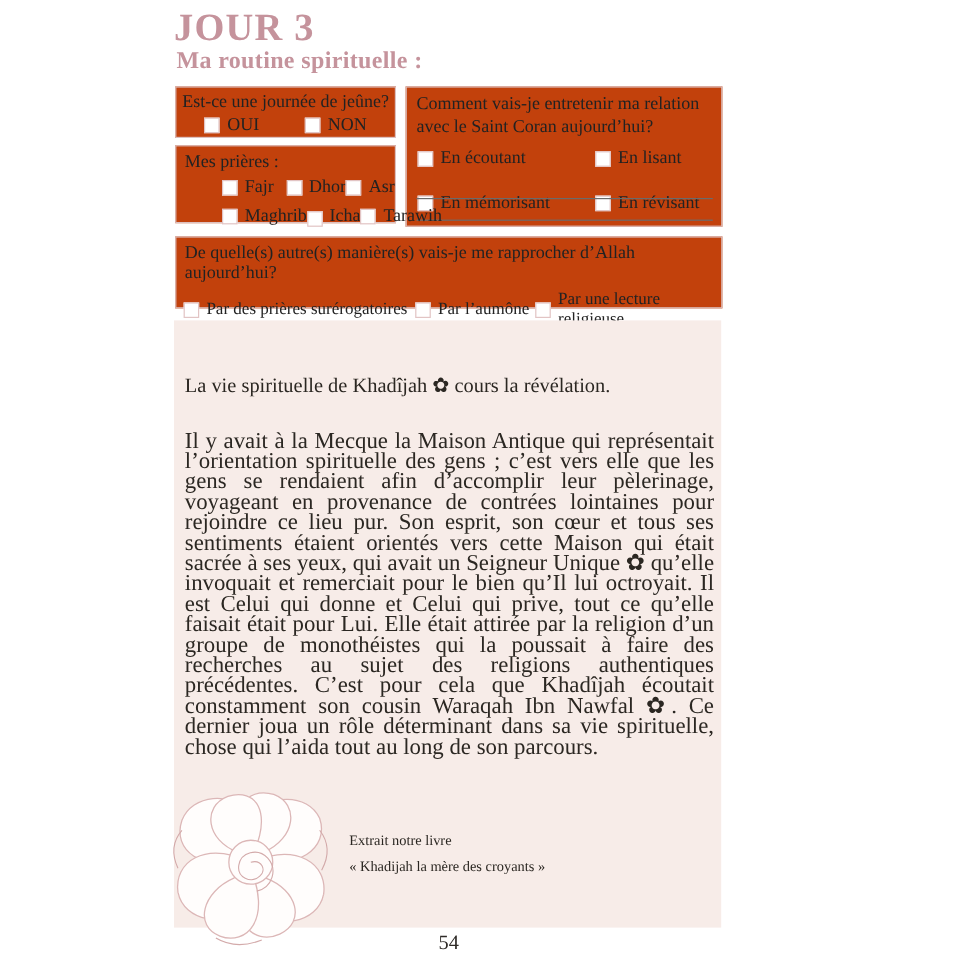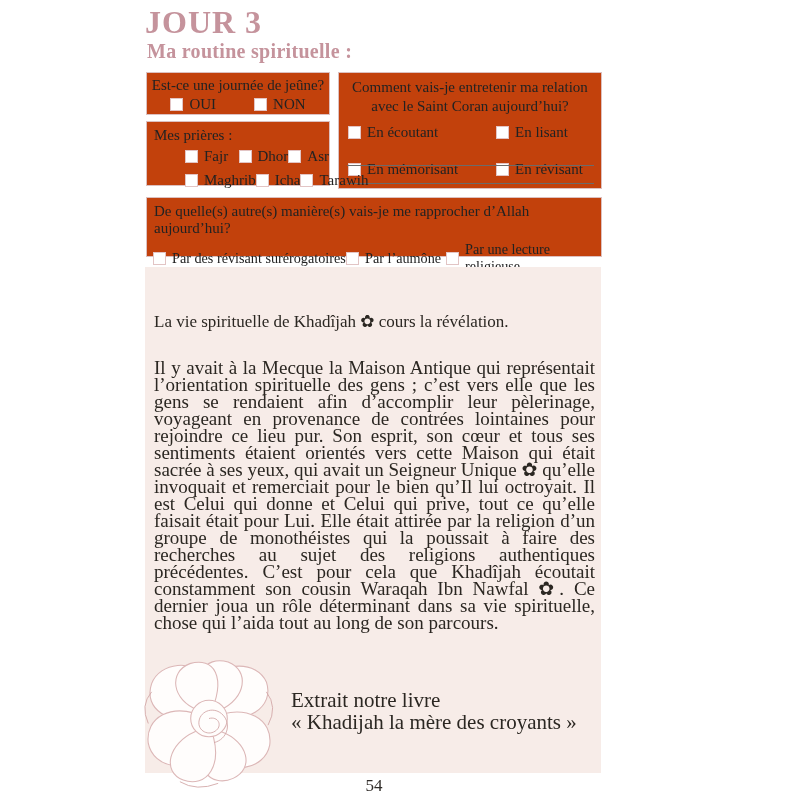--- a/index.html
+++ b/index.html
@@ -28,30 +28,30 @@
   .box-manieres{left:146px;top:197px;width:456px;height:60px;}
 
   .q{font-size:15px;color:#222;}
   .box-jeune .q{text-align:center;margin-top:4px;}
   .jeune-opts{display:flex;justify-content:center;gap:38px;margin-top:2px;}
 
   .cb{width:11px;height:11px;border:1px solid #e2c4c4;background:#fff;
       display:inline-block;flex:none;margin-right:6px;}
   .opt{display:flex;align-items:center;font-size:15px;color:#222;}
 
-  .box-coran .q{margin:5px 8px 0 8px;line-height:19px;text-align:center;}
+  .box-coran .q{margin:5px 8px 0 8px;line-height:19px;}
   .coran-grid{display:grid;grid-template-columns:128px auto;row-gap:7px;margin:8px 0 0 9px;gap:20px;}
   .write-line{position:absolute;left:8px;right:7px;height:0;border-top:1.5px solid #6b6b6b;}
   .wl1{top:92px;} .wl2{top:110px;}
 
   .box-prieres .q{margin:5px 0 0 7px;}
   .prayer-row{display:flex;margin:4px 0 0 7px;padding-left:31px;}
   .prayer-row .opt{font-size:15px;}
   .pr1 .opt:nth-child(1){width:82px;} .pr1 .opt:nth-child(2){width:57px;}
-  .pr2 .opt:nth-child(1){width:76px;} .pr2 .opt:nth-child(2){width:58px;}
+  .pr2 .opt:nth-child(1){width:76px;} .pr2 .opt:nth-child(2){width:58px;align-items:flex-end;}
   .prayer-row + .prayer-row{margin-top:7px;}
 
   .box-manieres .q{margin:5px 0 0 7px;font-size:15px;}
   .manieres-grid{display:grid;grid-template-columns:193px 100px auto;row-gap:5px;margin:4px 0 0 6px;}
   .manieres-grid .opt{font-size:14.2px;}
 
   
   .panel{
     position:absolute;left:145px;top:267px;width:456px;height:506px;
     background:#f7ece8;
@@ -59,21 +59,21 @@
   .story-heading{
     position:absolute;left:9px;top:6px;
     font-size:21px;font-weight:bold;color:#c899a2;letter-spacing:.3px;
   }
   .hono{font-size:13px;color:#3c3733;font-weight:normal;}
   .story-subtitle{position:absolute;left:9px;top:44px;font-size:17px;color:#2b2722;}
   .story-paragraph{
     position:absolute;left:9px;top:92px;width:441px;
     font-size:19px;line-height:17px;text-align:justify;color:#2b2722;
   }
-  .source{position:absolute;left:146px;top:422px;font-size:21px;line-height:22px;color:#2b2722;}
+  .source{position:absolute;left:146px;top:422px;font-size:12px;line-height:22px;color:#2b2722;}
 
   .rose{position:absolute;left:-42px;top:375px;width:212px;height:158px;}
 
   
   .page-num{
     position:absolute;left:146px;top:776px;width:456px;
     text-align:center;font-size:17px;color:#2f2b28;
   }
 </style>
 </head>
@@ -155,21 +155,21 @@
         <span>Tarawih</span>
       </span>
     </div>
   </div>
 
   <div class="fbox box-manieres">
     <div class="q">De quelle(s) autre(s) manière(s) vais-je me rapprocher d’Allah aujourd’hui?</div>
     <div class="manieres-grid">
       <span class="opt">
         <span class="cb"></span>
-        <span>Par des révisant surérogatoires</span>
+        <span>Par des prières surérogatoires</span>
       </span>
       <span class="opt">
         <span class="cb"></span>
         <span>Par l’aumône</span>
       </span>
       <span class="opt">
         <span class="cb"></span>
         <span>Par une lecture religieuse</span>
       </span>
       <span class="opt">

